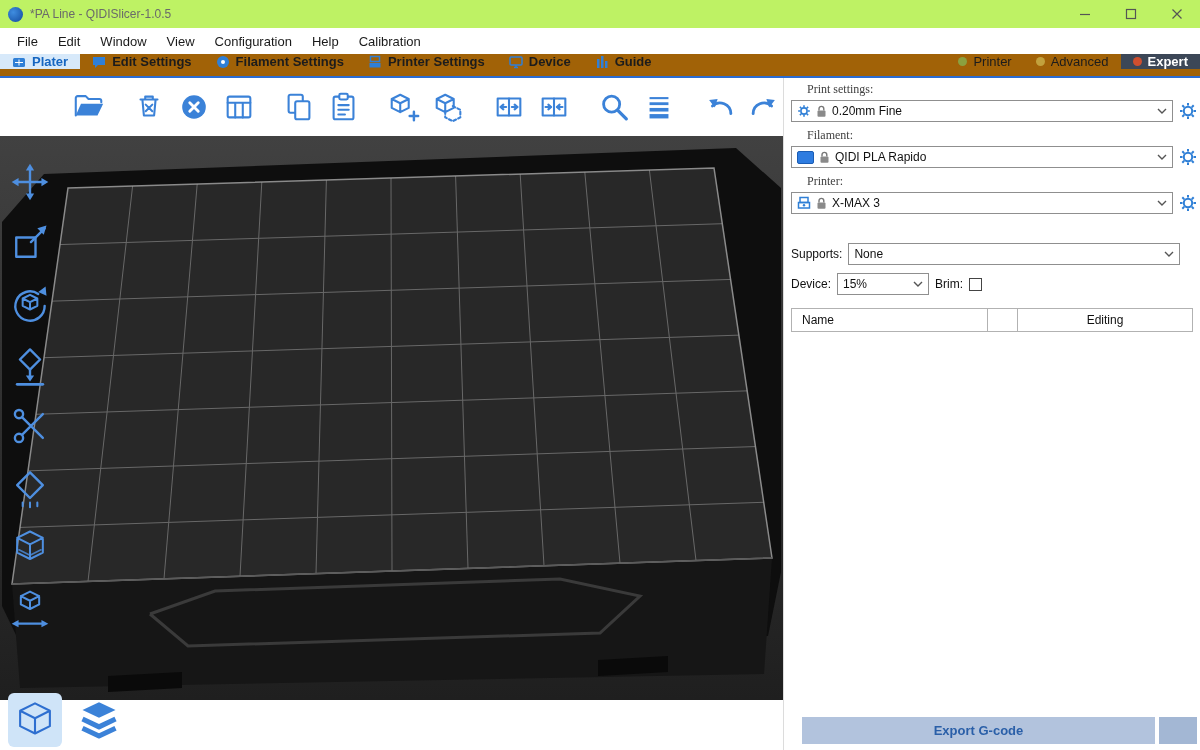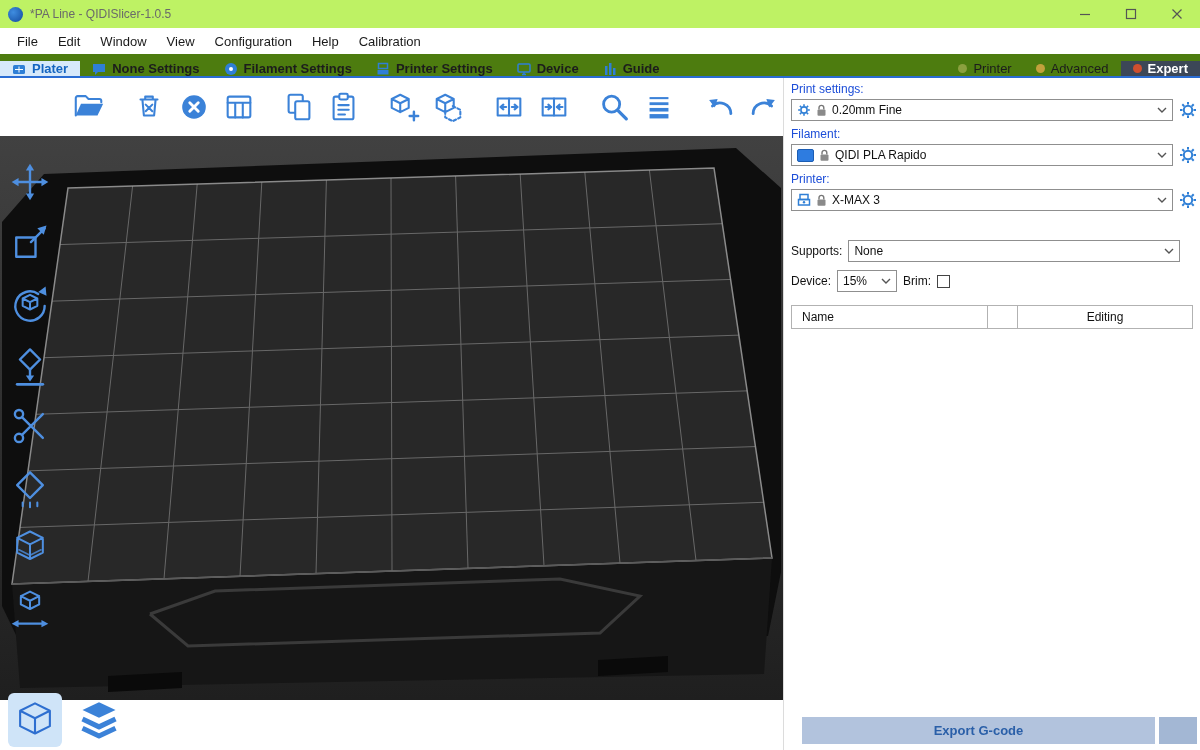--- a/index.html
+++ b/index.html
@@ -12,21 +12,21 @@
   .title-text { font-size:12px; color:#6a6a6a; }
   .win-controls { margin-left:auto; display:flex; height:28px; }
   .win-btn { width:46px; height:28px; display:flex; align-items:center; justify-content:center; }
   .win-btn svg { stroke:#555; stroke-width:1.2; fill:none; }
 
   
   .menubar { height:26px; display:flex; align-items:center; padding-left:7px; background:#fff; font-size:13px; color:#1a1a1a; }
   .menu-item { padding:0 10px; height:100%; display:flex; align-items:center; cursor:default; }
 
   
-  .tabbar { height:24px; display:flex; align-items:flex-end; background:#4d7c0f; border-bottom:2px solid #2a6cd3; }
+  .tabbar { height:24px; display:flex; align-items:flex-start; background:#a16207; border-bottom:2px solid #2a6cd3; }
   .tab { display:flex; align-items:center; gap:6px; padding:0 12px; font-size:13px; font-weight:bold; color:#1c1c1c; }
   .tab.selected { background:#d7e9fa; color:#1565c0; }
   .tabicon { display:flex; align-items:center; }
   .modes { margin-left:auto; display:flex; align-items:stretch; }
   .mode { display:flex; align-items:center; gap:6px; padding:0 12px; font-size:13px; color:#1c1c1c; }
   .mode.expert { color:#fff; font-weight:bold; }
   .dot { width:9px; height:9px; border-radius:50%; display:inline-block; }
 
   
   .main { position:absolute; top:78px; left:0; width:1200px; height:672px; }
@@ -44,34 +44,34 @@
   .ltbtn { width:48px; height:48px; border:none; background:transparent; display:flex; align-items:center; justify-content:center; padding:0; }
   .ltbtn svg { stroke:#4e8fe0; stroke-width:2.6; fill:none; stroke-linecap:round; stroke-linejoin:round; }
 
   .view-toggle { position:absolute; left:8px; bottom:3px; display:flex; gap:10px; z-index:6; align-items:center; }
   .vt-btn { width:54px; height:54px; border:none; background:transparent; display:flex; align-items:center; justify-content:center; padding:0; }
   .vt-btn.selected { background:#cfe4f8; border-radius:6px; }
   .vt-btn svg { stroke:#2e6fd0; fill:none; stroke-width:2.4; stroke-linejoin:round; }
 
   
   .sidebar { position:absolute; left:783px; top:0; width:417px; height:672px; background:#fff; border-left:1px solid #dcdcdc; padding:2px 2px 0 7px; }
-  .field-label { font-size:12px; color:#1d4ed8; margin:6px 0 3px 0; }
+  .field-label { font-size:12px; color:#404040; margin:6px 0 3px 16px;font-family:Liberation Serif, serif; }
   .combo-row { display:flex; align-items:center; gap:5px; }
   .combo { flex:1; height:22px; border:1px solid #8f8f8f; background:#fff; display:flex; align-items:center; gap:5px; padding:0 5px; font-size:12px; }
   .combo-text { white-space:nowrap; overflow:hidden; }
   .chev { margin-left:auto; display:flex; align-items:center; padding-left:4px; }
   .gear-btn { width:20px; height:20px; border:none; background:transparent; padding:0; display:flex; align-items:center; justify-content:center; }
   .swatch { width:17px; height:13px; border:1px solid #1b5db4; border-radius:2px; flex:0 0 auto; }
   .cicon { display:flex; align-items:center; flex:0 0 auto; }
   .inline-row { display:flex; align-items:center; gap:6px; }
   .supports-row { margin-top:29px; }
   .infill-row { margin-top:8px; }
   .inline-label { font-size:12px; }
   .supports-combo { flex:0 0 auto; width:332px; }
-  .infill-combo { flex:0 0 auto; width:60px; }
+  .infill-combo { flex:0 0 auto; width:92px; }
   .brim-label { }
   .checkbox { width:13px; height:13px; border:1px solid #444; background:#fff; display:inline-block; }
   .obj-header { margin-top:13px; display:flex; border:1px solid #b2b2b2; height:24px; width:402px; }
   .oh-cell { border-right:1px solid #b2b2b2; display:flex; align-items:center; font-size:12px; }
   .oh-name { width:196px; padding-left:10px; }
   .oh-mid { width:30px; }
   .oh-edit { flex:1; justify-content:center; border-right:none; }
   .obj-list { width:402px; height:380px; }
   .export-row { position:absolute; bottom:6px; left:7px; display:flex; gap:4px; width:406px;padding-left:11px; }
   .export-main { flex:1; height:27px; border:none; background:#b2c3dd; color:#2a5fa8; font-weight:bold; font-size:13px; font-family:"Liberation Sans",sans-serif; }
@@ -124,21 +124,21 @@
         </svg>
       </span>
     <span>Plater</span>
   </div>
   <div class="tab">
     <span class="tabicon">
         <svg width="14" height="14" viewBox="0 0 14 14">
           <path d="M1 2 h12 v8 h-7 l-3 3 v-3 h-2 Z" fill="#2f7fd6"></path>
         </svg>
       </span>
-    <span>None Settings</span>
+    <span>Edit Settings</span>
   </div>
   <div class="tab">
     <span class="tabicon">
         <svg width="14" height="14" viewBox="0 0 14 14">
           <circle cx="7" cy="7" r="6" fill="#2f7fd6"></circle>
           <circle cx="7" cy="7" r="2" fill="#fff"></circle>
         </svg>
       </span>
     <span>Filament Settings</span>
   </div>

